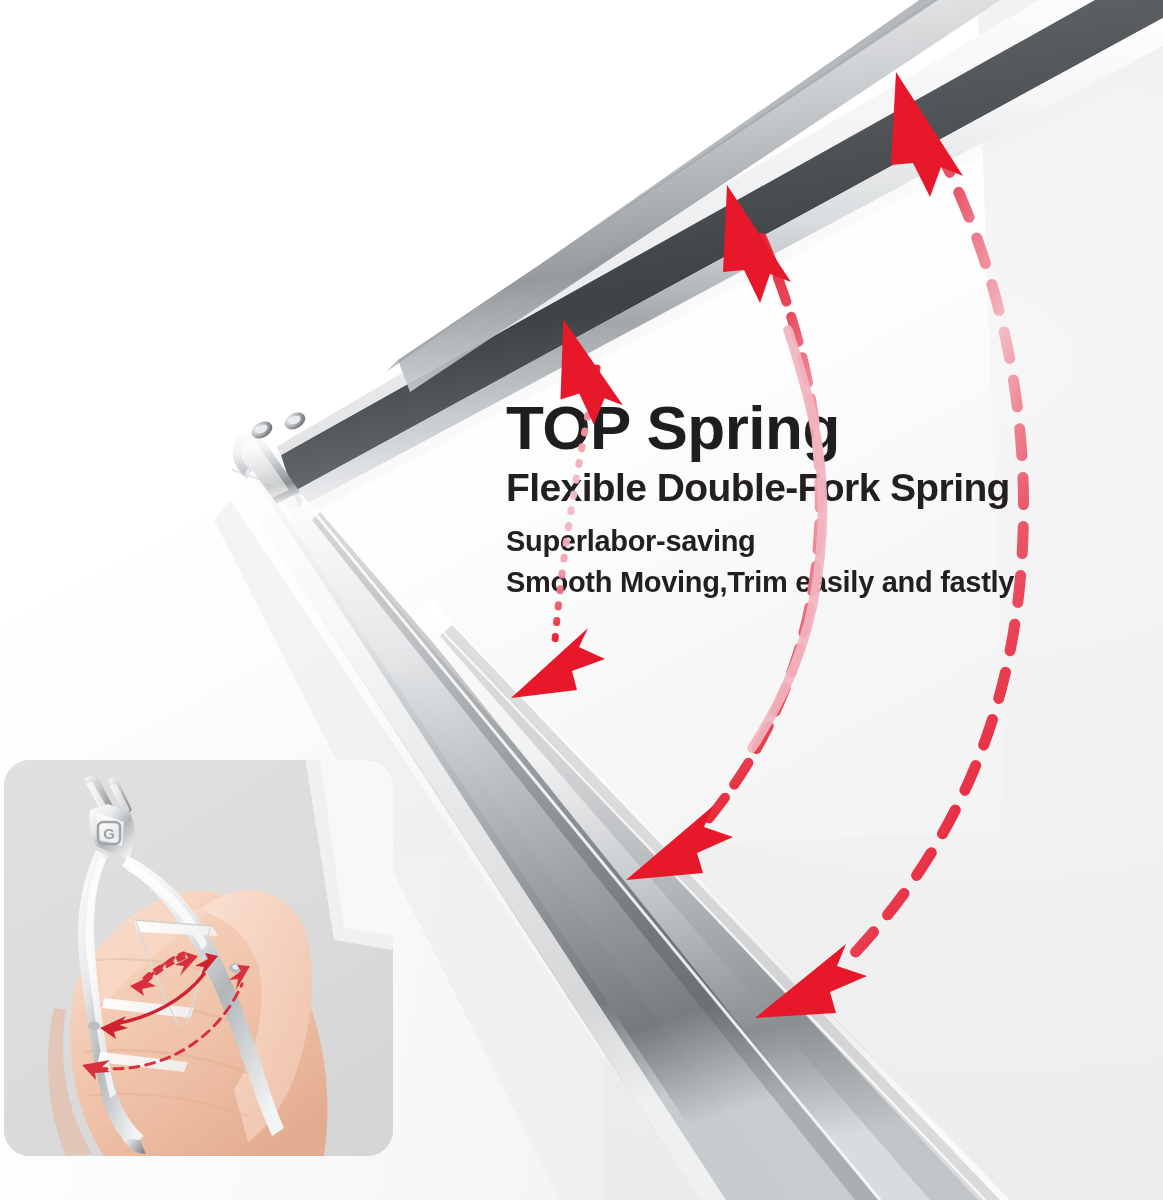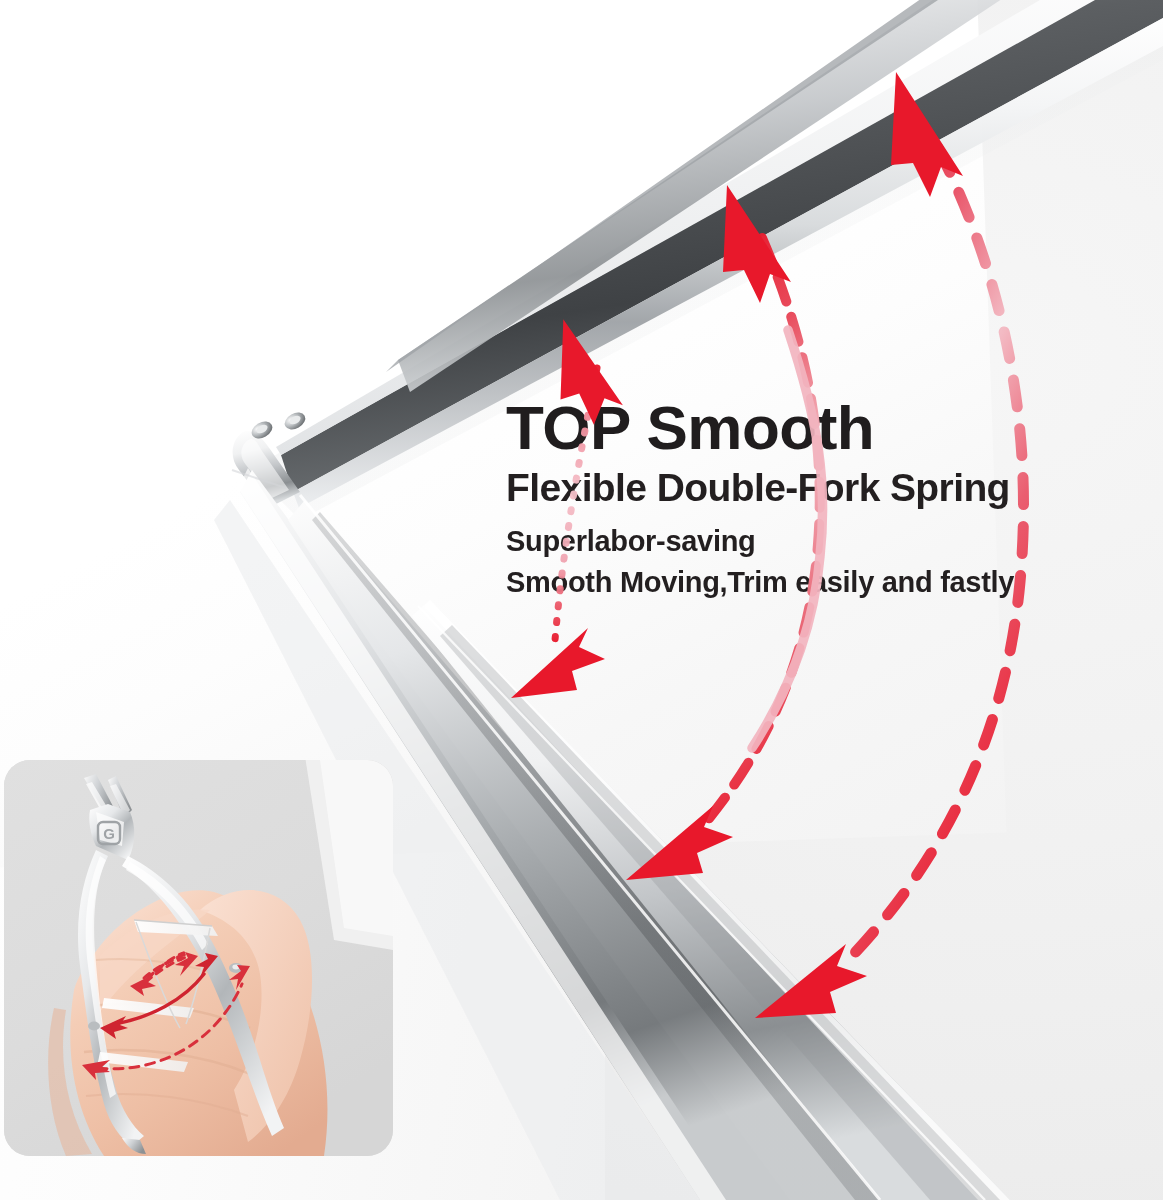--- a/index.html
+++ b/index.html
@@ -189,21 +189,21 @@
 
       <path d="M300 495 L880 1200" stroke="#ffffff" stroke-width="3" opacity="0.85" fill="none"></path>
       <path d="M418 606 L985 1200" stroke="#ffffff" stroke-width="2.4" opacity="0.8" fill="none"></path>
       <path d="M286 488 L232 470" stroke="#d3d6d8" stroke-width="2" opacity="0.6" fill="none"></path>
 
       <path d="M230 500 L700 1200 L560 1200 L214 520 Z" fill="#e9ebec" opacity="0.55"></path>
     </svg>
   </div>
 
   <div class="headline">
-    <div class="h-top">TOP Smooth</div>
+    <div class="h-top">TOP Spring</div>
     <div class="h-sub">Flexible Double-Fork Spring</div>
     <div class="h-lines">
       <div class="h-line">Superlabor-saving</div>
       <div class="h-line">Smooth Moving,Trim easily and fastly</div>
     </div>
   </div>
 
   <svg class="arrows-svg" width="1163" height="1200" viewBox="0 0 1163 1200">
     <defs>
       <linearGradient id="innerFade" x1="0" y1="0" x2="0" y2="1">

